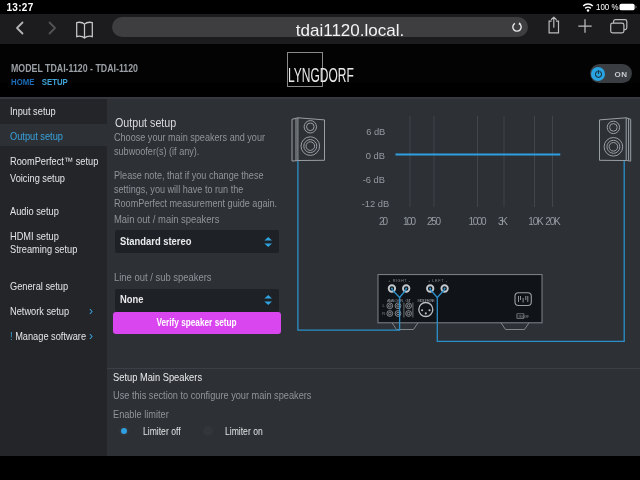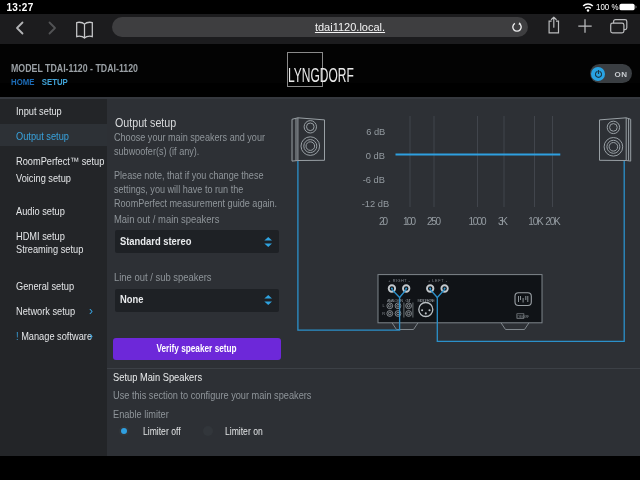--- a/index.html
+++ b/index.html
@@ -8,51 +8,51 @@
 .abs { position:absolute; }
 
 
 #statusbar { position:absolute; left:0; top:0; width:640px; height:14px; background:#000; }
 #clock { position:absolute; left:6.5px; top:1.5px; font-size:10px; font-weight:bold; color:#fff; letter-spacing:0.3px; }
 #pct { position:absolute; left:595.5px; top:2px; font-size:9px; color:#fff; transform:scaleX(0.88); transform-origin:0 0; white-space:nowrap; }
 
 
 #toolbar { position:absolute; left:0; top:14px; width:640px; height:30px; background:#1c1c1e; }
 #urlbar { position:absolute; left:112px; top:3px; width:416px; height:20px; border-radius:10px; background:#3e3e40; }
-#urltext { position:absolute; left:0; top:3.5px; width:476px; text-align:center; font-size:11px; color:#f3f3f3;text-decoration:underline; }
+#urltext { position:absolute; left:0; top:3.5px; width:476px; text-align:center; font-size:17px; color:#f3f3f3; }
 
 
 #header { position:absolute; left:0; top:44px; width:640px; height:39px; background:#030303; }
 #model { position:absolute; left:11px; top:19px; font-size:10px; font-weight:bold; color:#9aa0a5; transform:scaleX(0.88); transform-origin:0 0; white-space:nowrap; }
 #navlinks { position:absolute; left:11px; top:31.5px; font-size:9.5px; font-weight:bold; transform:scaleX(0.82); transform-origin:0 0; white-space:nowrap; }
 #navlinks .home { color:#1c6cb8; }
 #navlinks .setup { color:#41a4d9; margin-left:9px; }
 #logobox { position:absolute; left:286.5px; top:8px; width:36px; height:35px; border:1px solid #8a8a8a; }
 #logotext { position:absolute; left:288px; top:20px; font-size:19.5px; color:#e9e9e9; transform:scaleX(0.615); transform-origin:left top; white-space:nowrap; letter-spacing:0px; }
 #toggle { position:absolute; left:590px; top:20px; width:42px; height:19px; border-radius:10px; background:#3a3e42; }
 #toggle .on { position:absolute; left:24.5px; top:5.5px; font-size:8px; font-weight:bold; color:#c9cdd0; letter-spacing:0.5px; }
 #toggle .knob { position:absolute; left:1px; top:2.5px; width:14px; height:14px; border-radius:50%; background:#29a3e2; }
 
 
 #sidebar { position:absolute; left:0; top:97px; width:107px; height:359px; background:#232528; }
 #content { position:absolute; left:107px; top:97px; width:533px; height:359px; background:#2d3035; }
 
-.mitem { position:absolute; left:0; width:107px; height:25px; line-height:25px; padding-left:16px; font-size:11px; color:#e3e5e7; white-space:nowrap; }
+.mitem { position:absolute; left:0; width:107px; height:25px; line-height:25px; padding-left:10px; font-size:11px; color:#e3e5e7; white-space:nowrap; }
 .mitem .t { display:inline-block; transform:scaleX(0.84); transform-origin:0 50%; }
 .mitem.active { background:#2d3136; color:#38a2dd; height:22px; }
 .mitem .chev { position:absolute; left:89px; top:-0.5px; color:#38a2dd; font-size:12px; font-weight:normal; }
 .mitem .bang { color:#38a2dd; }
 
 .h1 { position:absolute; left:7.5px; top:19px; font-size:12.5px; color:#d8dadc; transform:scaleX(0.855); transform-origin:0 0; white-space:nowrap; }
 .para { position:absolute; left:6.7px; font-size:11.5px; line-height:14px; color:#8f959a; transform:scaleX(0.79); transform-origin:0 0; white-space:nowrap; }
 .lbl { position:absolute; left:7.2px; font-size:11.5px; color:#8f959a; transform:scaleX(0.82); transform-origin:0 0; white-space:nowrap; }
 .sel { position:absolute; left:8.3px; width:164px; height:23px; background:#1e2125; border-radius:2px;font-weight:bold; }
 .sel .txt { position:absolute; left:4.5px; top:4.5px; font-size:11.5px; color:#e9ebed; transform:scaleX(0.815); transform-origin:0 0; white-space:nowrap; }
 .sel .arr { position:absolute; right:7.2px; top:6.8px; }
-#vbtn { position:absolute; left:6px; top:241px; width:168px; height:21.5px; background:#6d28d9; border-radius:3px; text-align:center; line-height:21.5px; font-size:11px; font-weight:bold; color:#fff; }
+#vbtn { position:absolute; left:6px; top:215px; width:168px; height:21.5px; background:#d946ef; border-radius:3px; text-align:center; line-height:21.5px; font-size:11px; font-weight:bold; color:#fff; }
 #vbtn .t { display:inline-block; transform:scaleX(0.75); transform-origin:50% 50%; }
 #divider { position:absolute; left:0; top:271px; width:533px; height:1px; background:#3c4046; }
 #smh { position:absolute; left:6.3px; top:273.5px; font-size:11.5px; color:#e9ebec; transform:scaleX(0.81); transform-origin:0 0; white-space:nowrap; }
 #smp { position:absolute; left:6.3px; top:292px; font-size:11.5px; color:#8f959a; transform:scaleX(0.8); transform-origin:0 0; white-space:nowrap; }
 #enl { position:absolute; left:6.3px; top:310.5px; font-size:11.5px; color:#8f959a; transform:scaleX(0.8); transform-origin:0 0; white-space:nowrap; }
 .radio { position:absolute; width:10px; height:10px; border-radius:50%; background:#32363b; }
 .radio .dot { position:absolute; left:2px; top:2px; width:6px; height:6px; border-radius:50%; background:#2f9fe0; }
 .rlbl { position:absolute; font-size:11px; color:#e0e2e4; transform:scaleX(0.78); transform-origin:0 0; white-space:nowrap; }
 </style>
 </head>

